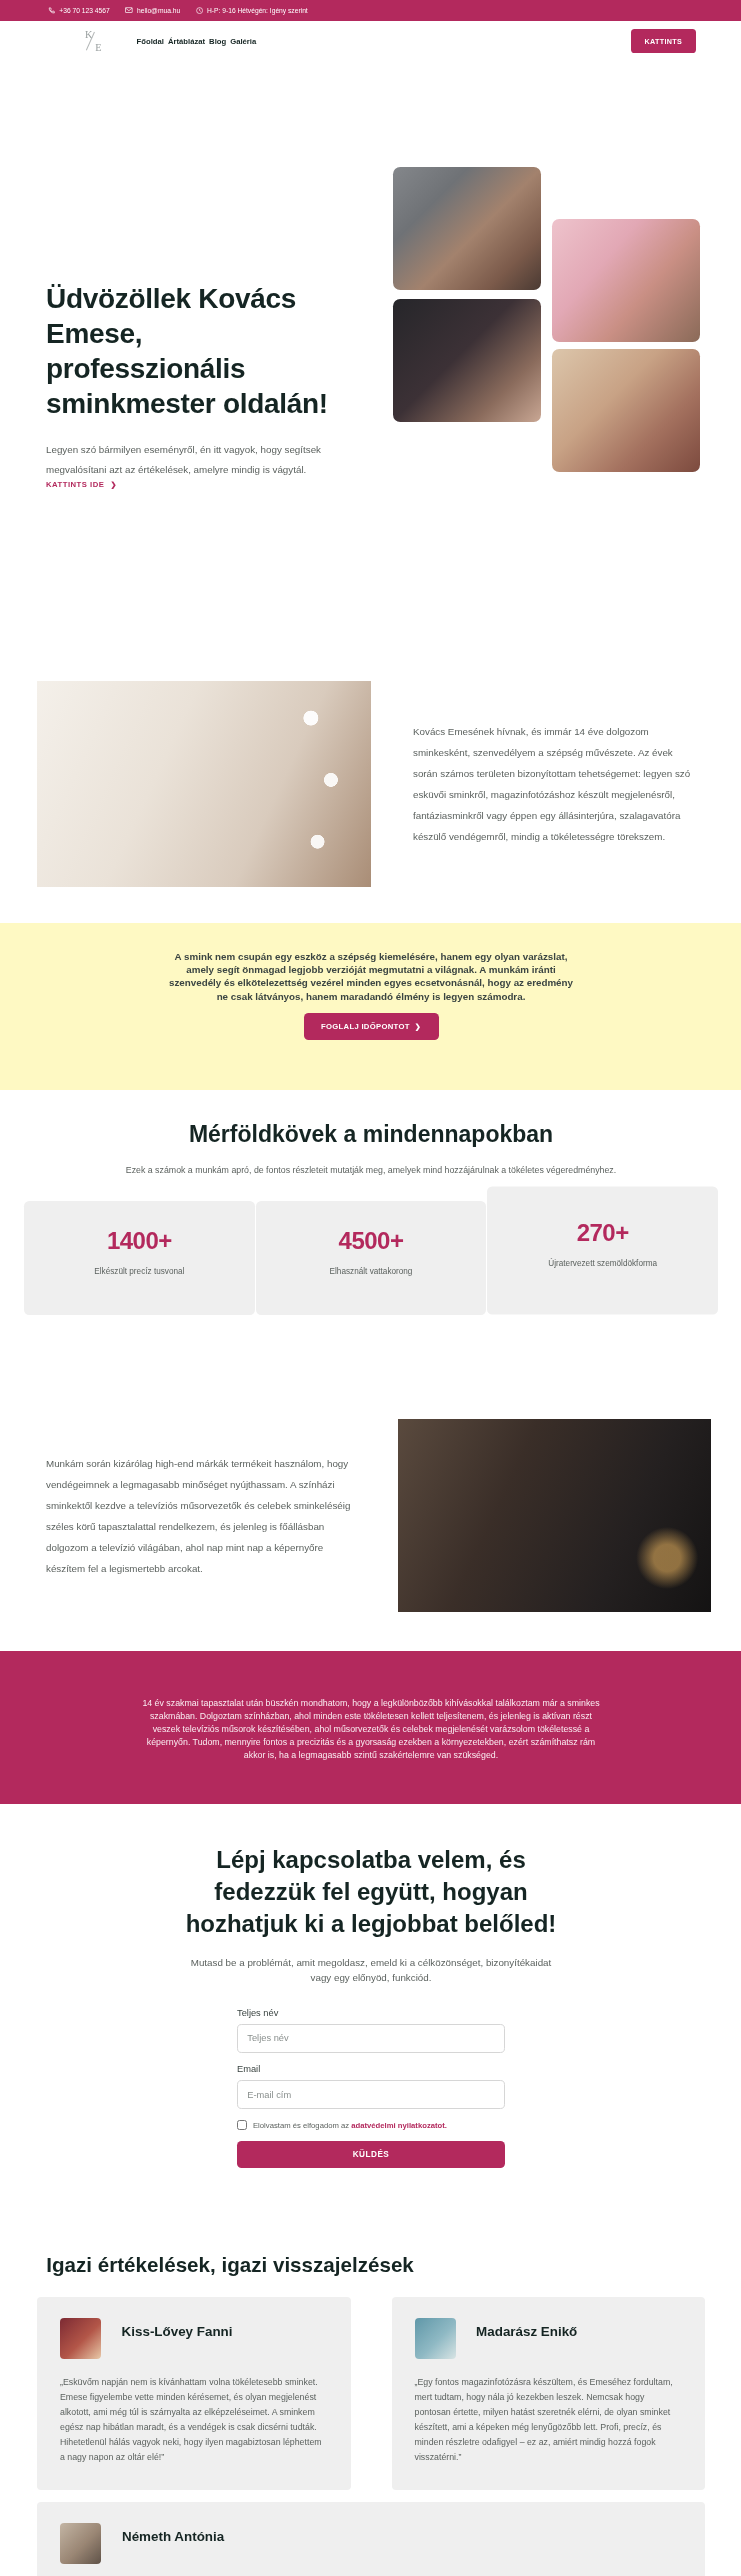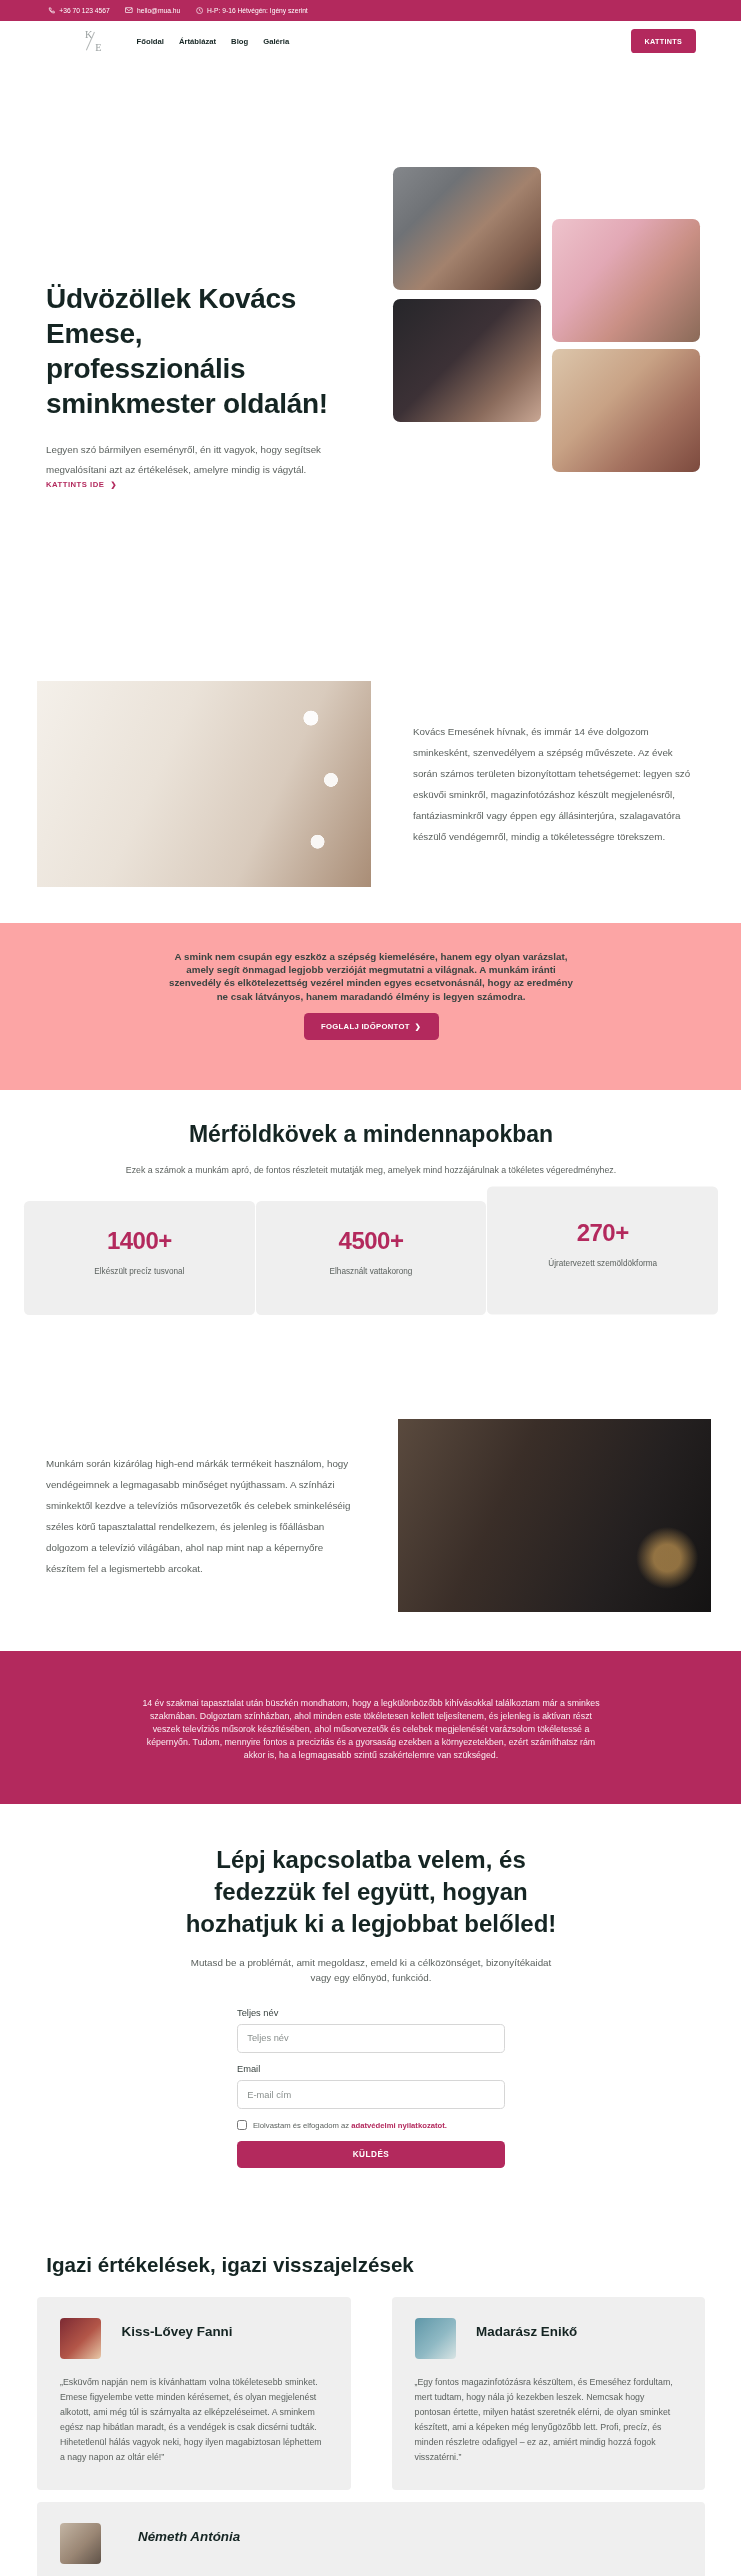--- a/index.html
+++ b/index.html
@@ -17,21 +17,21 @@
   }
   .topbar-item { display:flex; align-items:center; gap:4.1px; }
   .topbar-item svg { display:block; }
 
   
   .nav { height:41px; display:flex; align-items:center; padding:0 46px; background:#fff; }
   .logo { margin-left:37px; width:21.6px; height:24px; position:relative; font-family:"Liberation Serif", serif; color:#9aa0a0; cursor:pointer; }
   .logo .lk { position:absolute; top:0; left:2.1px; font-size:10.3px; }
   .logo .le { position:absolute; bottom:0; right:3.1px; font-size:10.3px; }
   .logo .lslash { position:absolute; top:2.1px; left:6.7px; width:0.5px; height:19.6px; background:#b4b8b8; transform:rotate(24deg); }
-  .menu { display:flex; gap:15px; margin-left:32px; }
+  .menu { display:flex; gap:4px; margin-left:32px; }
   .menu-item { font-size:7.7px; font-weight:700; color:#152523; cursor:pointer; }
   .nav-cta {
     margin-left:auto; background:#b3295d; color:#fff; border:none; cursor:pointer;
     font-family:inherit; font-weight:700; font-size:7.2px; letter-spacing:0.3px;
     padding:7.7px 14px; border-radius:3.6px;
   }
 
   
   .hero { position:relative; height:459px; }
   .hero-text { max-width:337px; padding:219px 0 0 46px; }
@@ -54,21 +54,21 @@
     width:334px; height:206px; flex:none;
     background:
       radial-gradient(circle at 82% 18%, rgba(255,255,255,.95) 0 7.2px, rgba(255,255,255,0) 7.7px),
       radial-gradient(circle at 88% 48%, rgba(255,255,255,.9) 0 6.7px, rgba(255,255,255,0) 7.2px),
       radial-gradient(circle at 84% 78%, rgba(255,255,255,.9) 0 6.7px, rgba(255,255,255,0) 7.2px),
       linear-gradient(115deg,#f4f0ea 0%,#eae2d8 38%,#d9cbbd 68%,#a98d76 100%);
   }
   .about1-text { font-size:9.8px; line-height:21px; color:#5c625f; }
 
   
-  .quote-band { margin-top:36px; background:#fca5a5; padding:27px 0 50px; text-align:center; }
+  .quote-band { margin-top:36px; background:#fef9c3; padding:27px 0 50px; text-align:center; }
   .quote-text { width:417px; margin:0 auto; font-size:9.8px; line-height:13.4px; font-weight:700; color:#3b4542; }
   .btn-primary {
     margin-top:9.3px; background:#b3295d; color:#fff; border:none; cursor:pointer;
     font-family:inherit; font-weight:700; font-size:7.7px; letter-spacing:0.3px;
     padding:9.3px 17.5px; border-radius:4.6px; display:inline-flex; align-items:center; gap:5px;
   }
 
   
   .milestones { padding-top:30px; text-align:center; }
   .mile-title { font-size:23px; line-height:29px; font-weight:700; }
@@ -119,21 +119,21 @@
   .testi-grid { margin-top:19.6px; display:flex; gap:41px; }
   .testi-card { background:#efefef; border-radius:4.1px; padding:20.6px 23px 25px; flex:1; }
   .testi-card.wide { margin-top:12.4px; }
   .testi-head { display:flex; align-items:flex-start; gap:20.6px; }
   .avatar { width:41px; height:41px; border-radius:4.1px; flex:none; }
   .avatar.a1 { background:linear-gradient(135deg,#7c2a33 0%,#b35648 55%,#e8c9a8 100%); }
   .avatar.a2 { background:linear-gradient(135deg,#5f97a8 0%,#8fb9c4 55%,#d8e4e4 100%); }
   .avatar.a3 { background:linear-gradient(135deg,#c3b5a4 0%,#9a8674 55%,#5f5248 100%); }
   .testi-name { font-size:13.4px; font-weight:700; padding-top:6.2px; }
   .testi-quote { margin-top:16.5px; font-size:8.8px; line-height:15px; color:#5c625f; }
-  .testi-card.wide .testi-head { gap:37px;font-style:italic; }
+  .testi-card.wide .testi-head { gap:21px; }
 </style>
 </head>
 <body>
 
 <div class="topbar">
   <div class="topbar-item">
     <span>
       <svg width="7.2" height="7.2" viewBox="0 0 24 24" fill="none" stroke="#fff" stroke-width="2.4">
           <path d="M4 3h5l2 5-3 2c1 3 3 5 6 6l2-3 5 2v5c-9 1-18-8-17-17z"></path>
         </svg>

